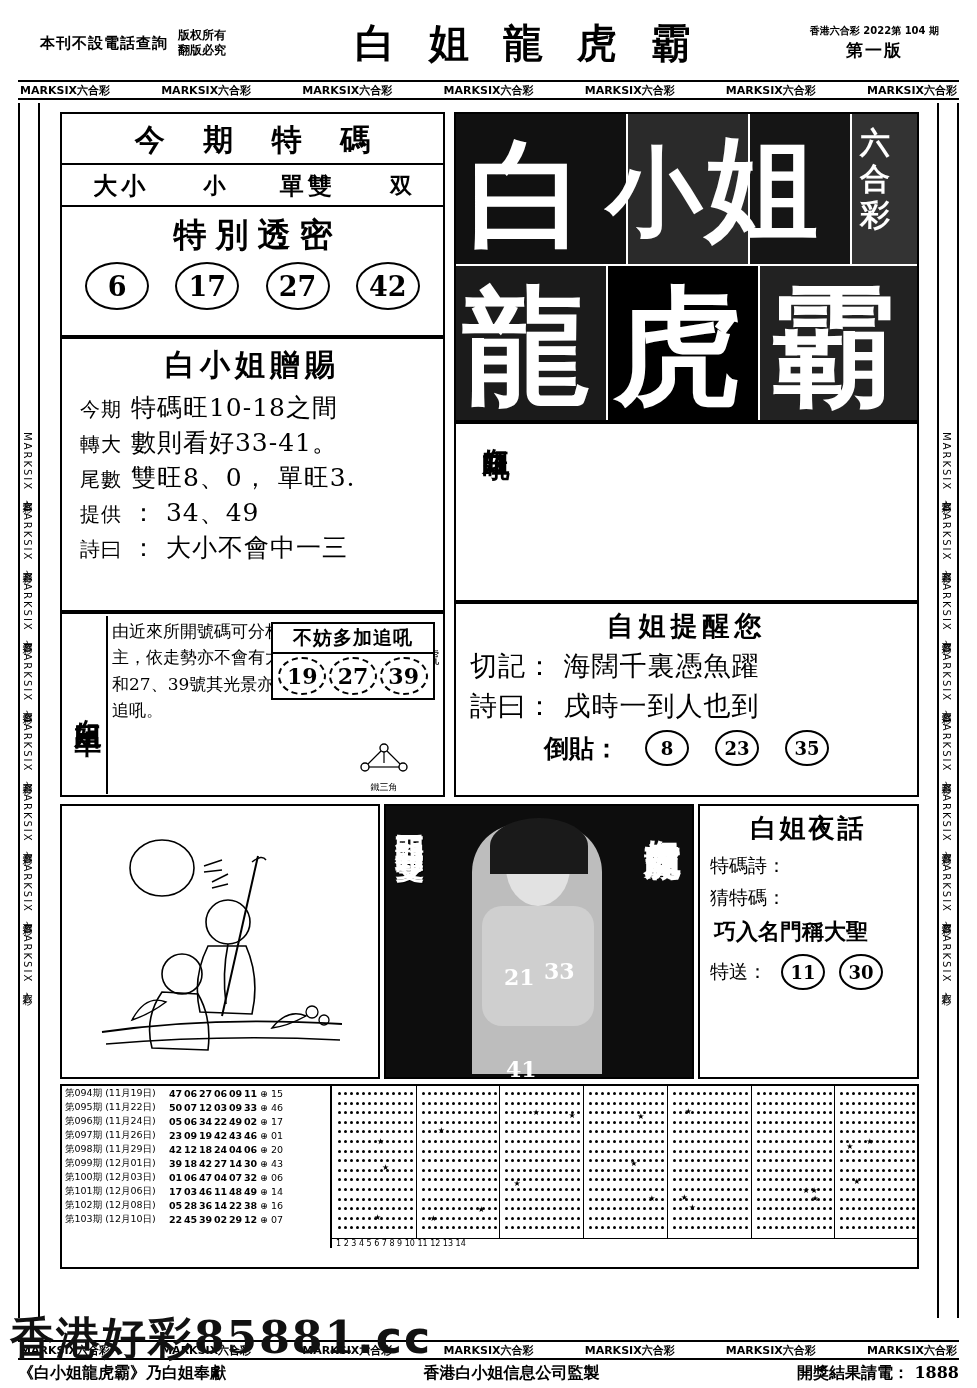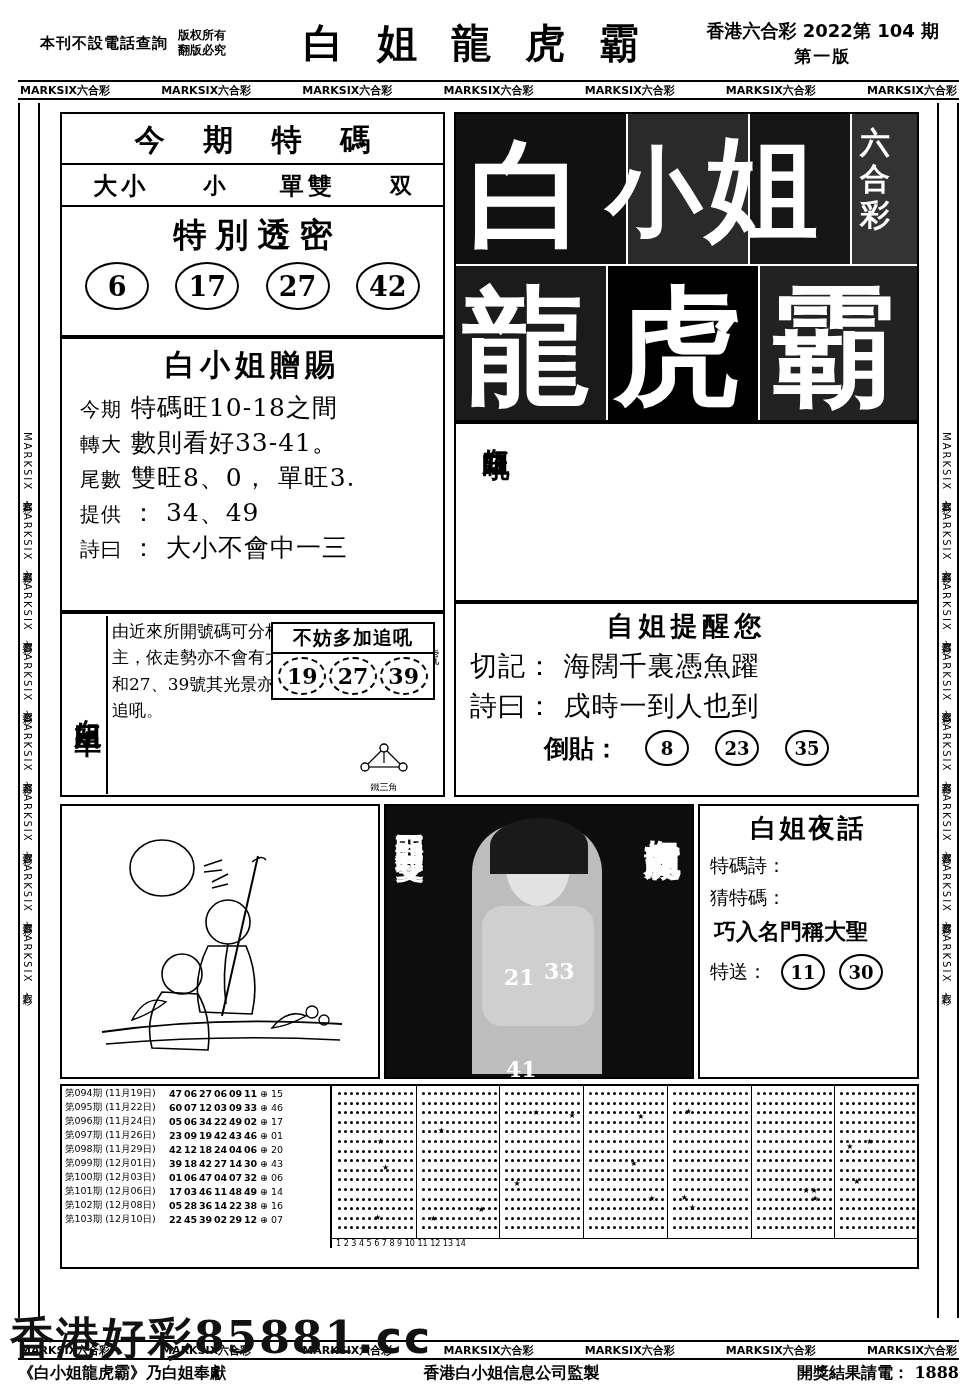--- a/index.html
+++ b/index.html
@@ -54,21 +54,21 @@
     padding-left: 20px;
   }
   .mast-right {
     text-align: center;
     font-size: 14px;
     line-height: 1.5;
     white-space: nowrap;
     margin-right: 20px;
     font-weight: bold;
   }
-  .mast-right .issue { font-size: 18px; }
+  .mast-right .issue { font-size: 10px; }
   .mast-right .edition { font-size: 17px; letter-spacing: 2px; }
 
   
   .band {
     position: absolute;
     left: 18px;
     width: 941px;
     height: 20px;
     display: flex;
     align-items: center;
@@ -515,21 +515,21 @@
                 <b>27</b>
                 <b>06</b>
                 <b>09</b>
                 <b>11</b>
               </span>
               <span class="sp">⊕ 15</span>
             </div>
             <div class="res-row">
               <span class="per">第095期 (11月22日)</span>
               <span class="nums">
-                <b>60</b>
+                <b>50</b>
                 <b>07</b>
                 <b>12</b>
                 <b>03</b>
                 <b>09</b>
                 <b>33</b>
               </span>
               <span class="sp">⊕ 46</span>
             </div>
             <div class="res-row">
               <span class="per">第096期 (11月24日)</span>

